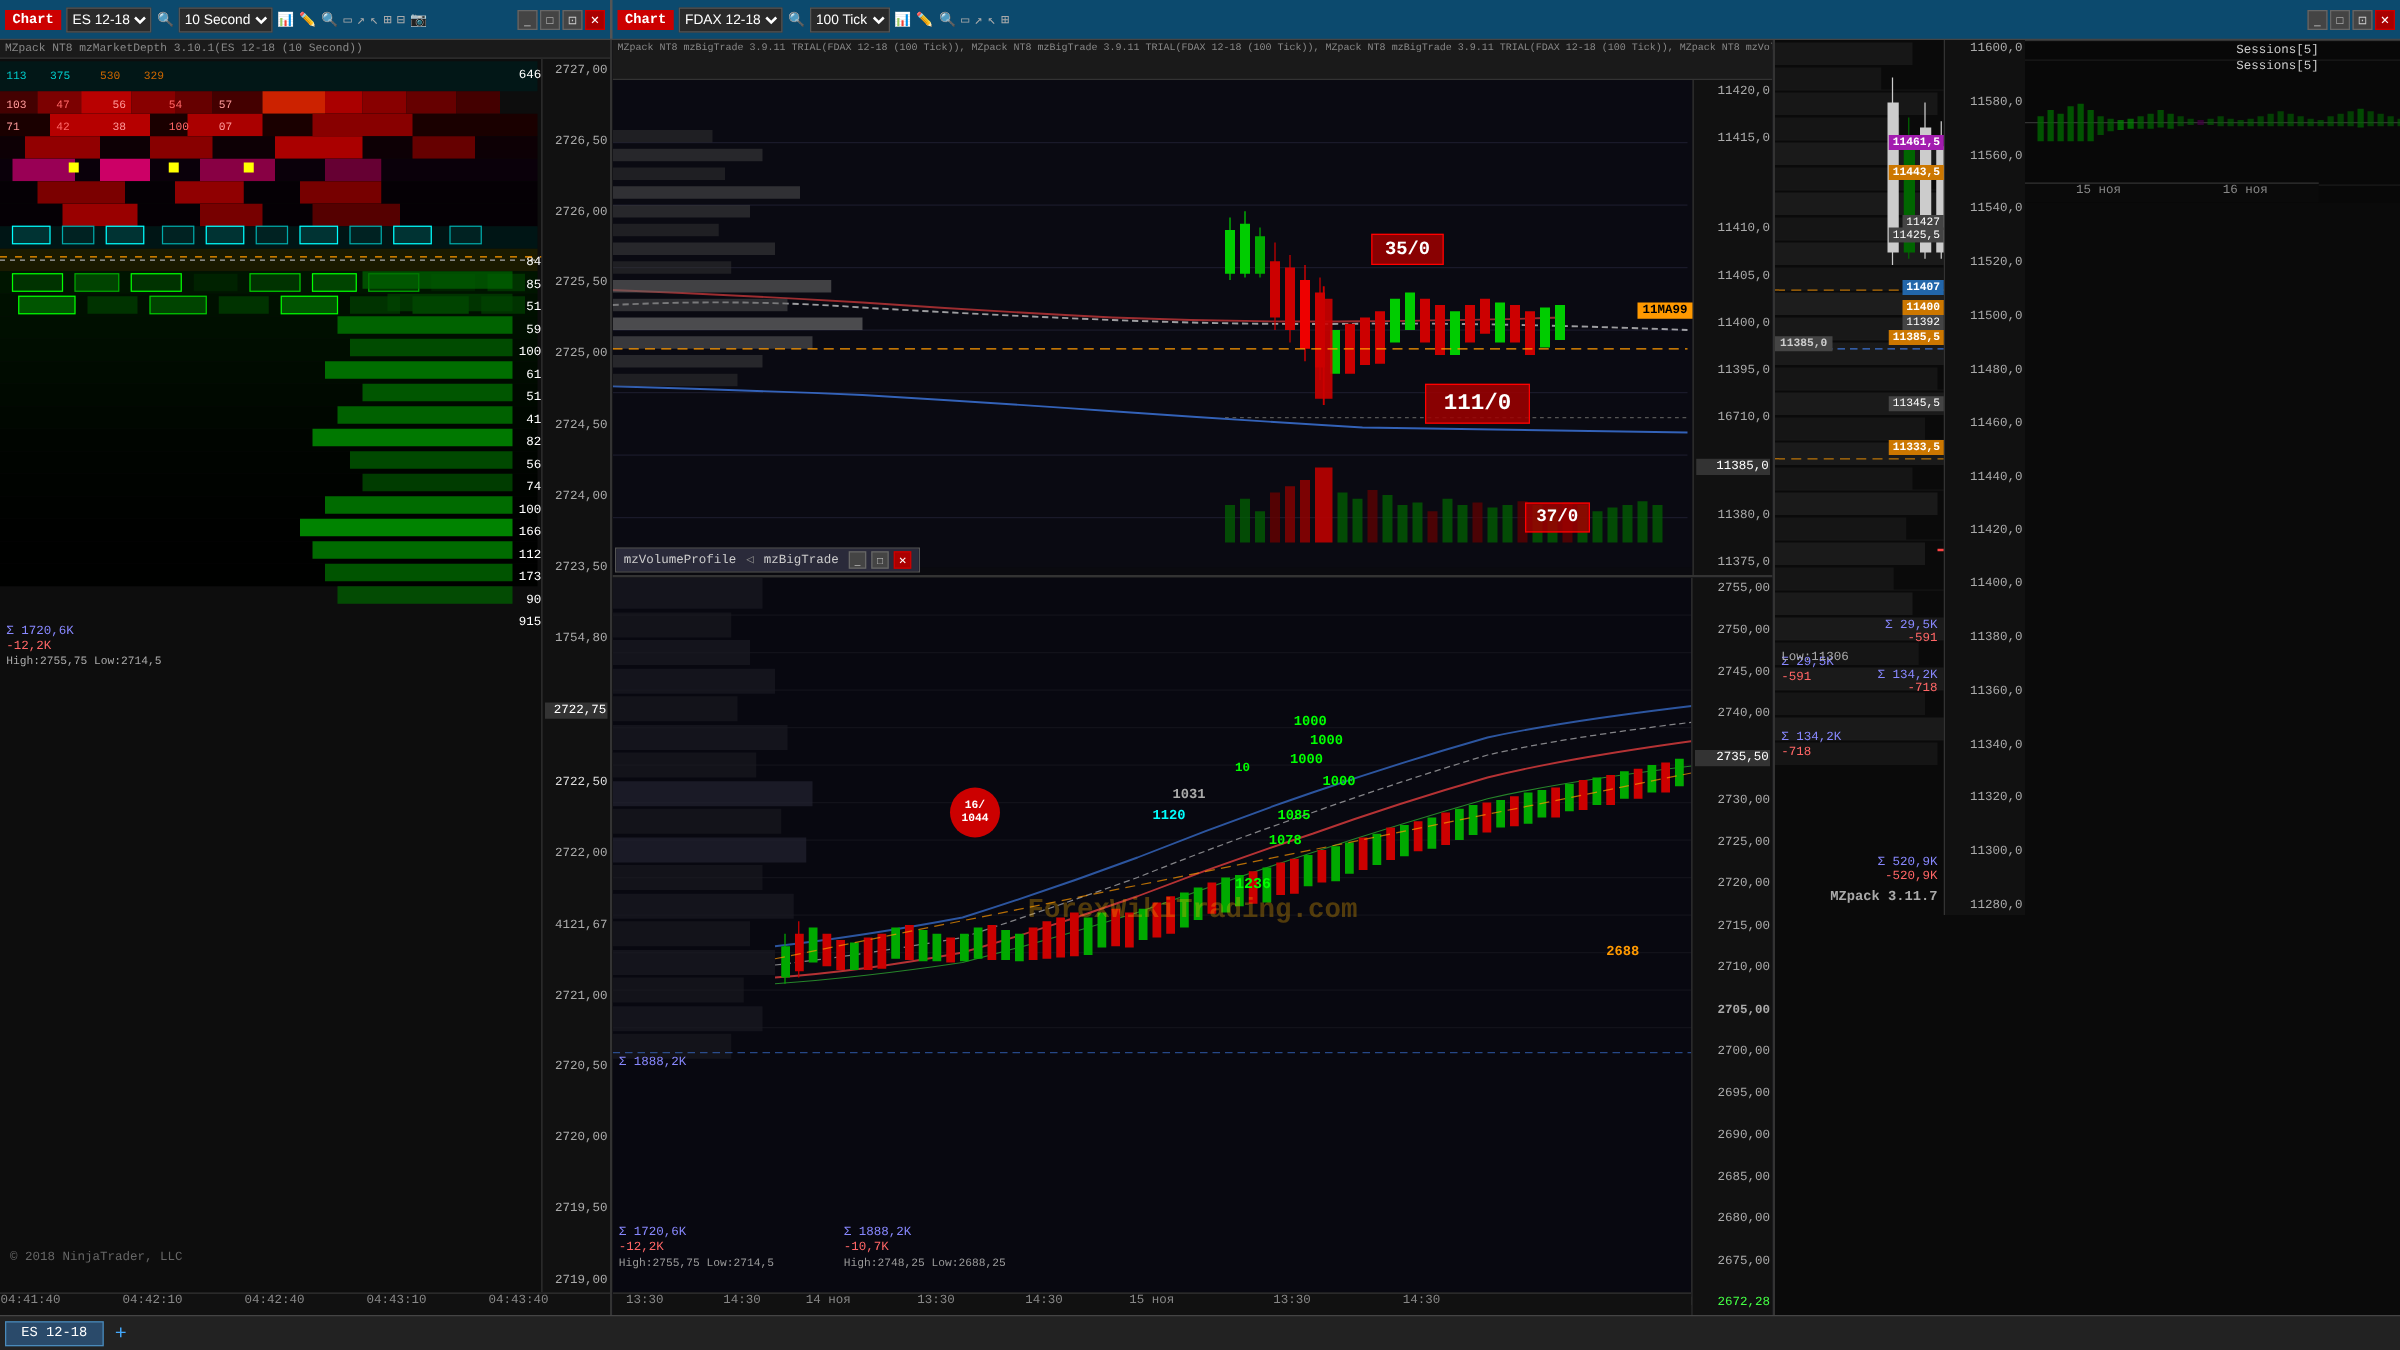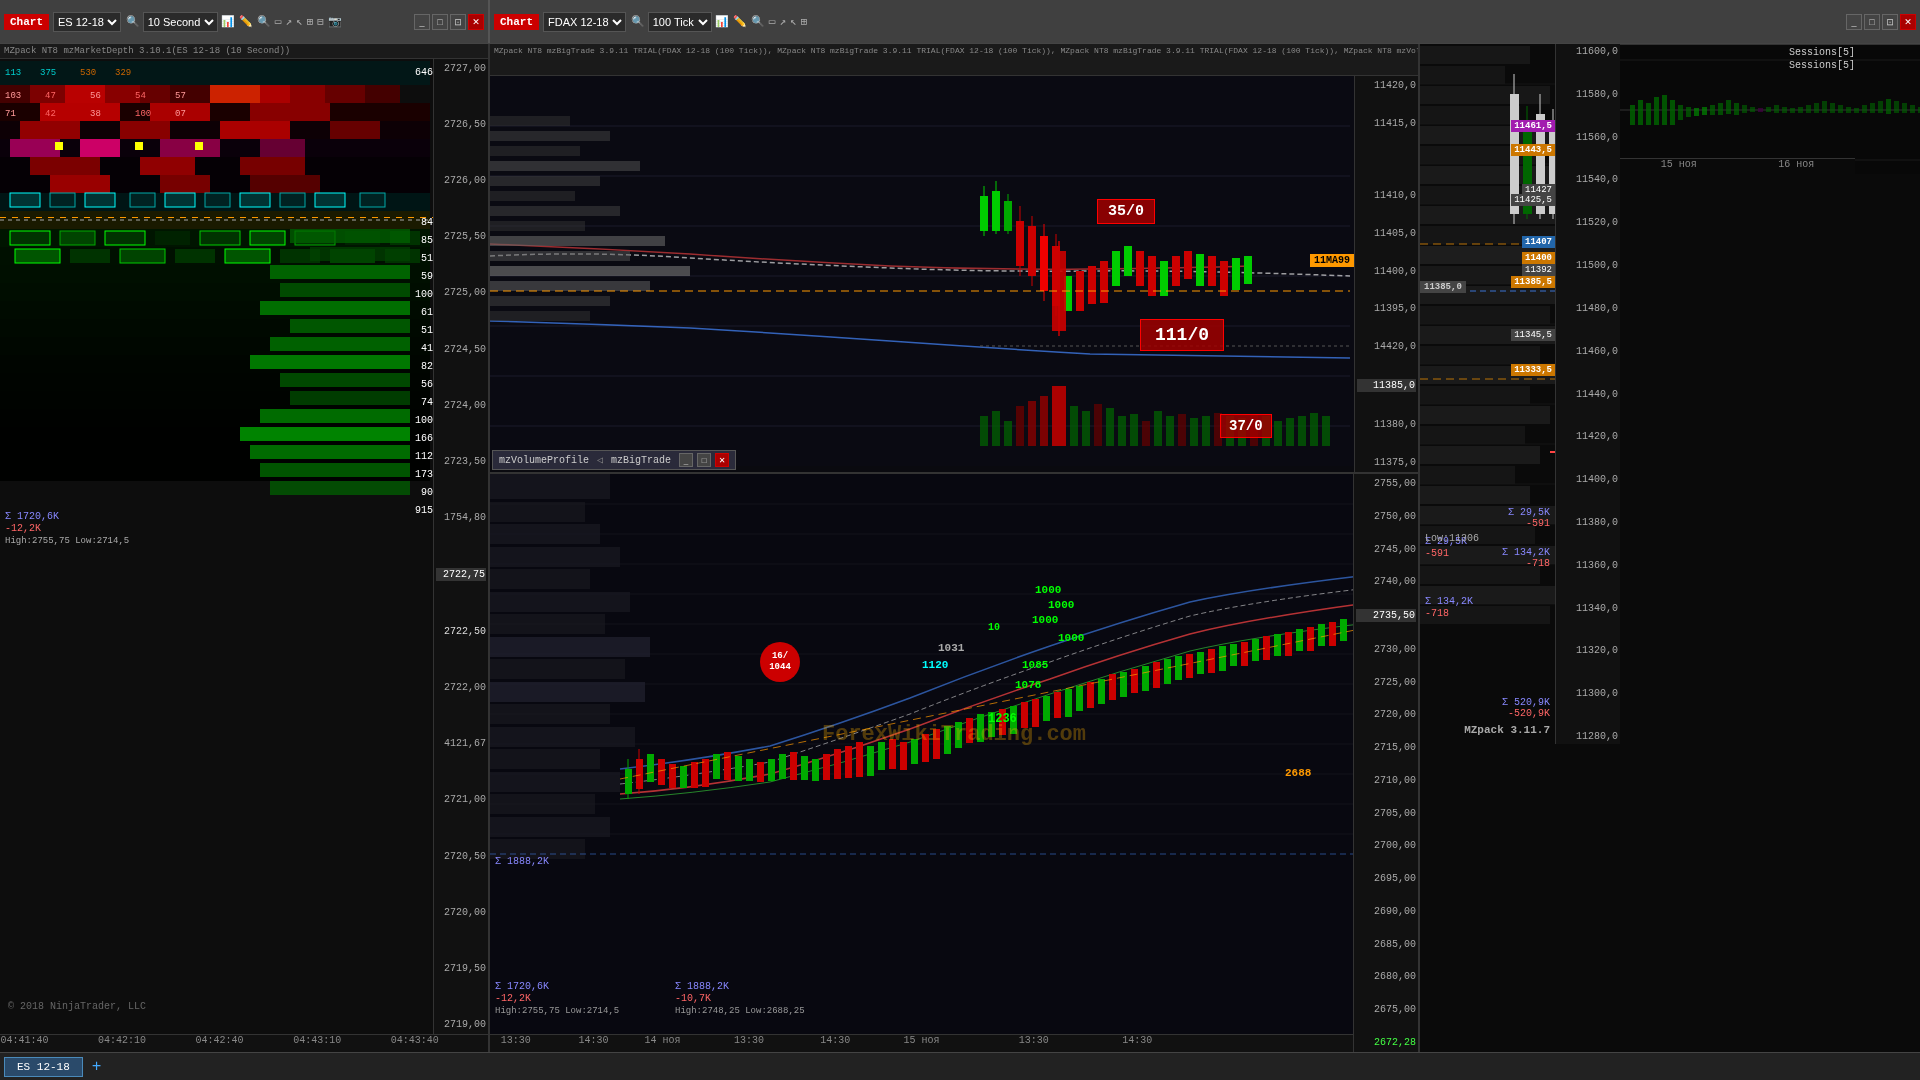--- a/index.html
+++ b/index.html
@@ -12,21 +12,21 @@
       font-size: 11px;
       color: #ccc;
     }
 
   </style>
 </head>
 <body>
 
 <div style="display:flex; flex-direction:column; width:1920px; height:1080px; background:#1a1a1a; overflow:hidden;">
 
-  <div style="display:flex; height:44px; background:#404040; border-bottom:1px solid #444;">
+  <div style="display:flex; height:32px; background:#0c4a6e; border-bottom:1px solid #444;">
 
     <div style="display:flex; align-items:center; width:490px; border-right:2px solid #555; padding:0 4px;">
       <span style="background:#c00; color:#fff; font-weight:bold; padding:2px 6px; font-size:11px; margin-right:4px;">Chart</span>
       <select style="background:#2a2a2a; color:#fff; border:1px solid #555; height:20px; font-size:11px; margin-right:2px;">
         <option>ES 12-18</option>
       </select>
       <span style="color:#aaa; padding:0 3px; cursor:pointer;">🔍</span>
       <select style="background:#2a2a2a; color:#fff; border:1px solid #555; height:20px; font-size:11px; margin-right:2px;">
         <option>10 Second</option>
       </select>
@@ -389,21 +389,21 @@
 
         <div style="position:absolute; top:210px; right:64px; background:#ff9900; color:#000; font-size:10px; font-weight:bold; padding:1px 4px; z-index:5;">11МА99</div>
 
         <div style="position:absolute; right:0; top:32px; width:64px; bottom:0; background:#111; border-left:1px solid #333; display:flex; flex-direction:column; justify-content:space-between; padding:4px 2px;">
           <div style="color:#aaa; font-size:10px; text-align:right;">11420,0</div>
           <div style="color:#aaa; font-size:10px; text-align:right;">11415,0</div>
           <div style="color:#aaa; font-size:10px; text-align:right;margin-top:34px;">11410,0</div>
           <div style="color:#aaa; font-size:10px; text-align:right;">11405,0</div>
           <div style="color:#aaa; font-size:10px; text-align:right;">11400,0</div>
           <div style="color:#aaa; font-size:10px; text-align:right;">11395,0</div>
-          <div style="color:#aaa; font-size:10px; text-align:right;">14420,0</div>
+          <div style="color:#aaa; font-size:10px; text-align:right;">16710,0</div>
           <div style="color:#fff; font-size:10px; text-align:right; background:#333; padding:1px;">11385,0</div>
           <div style="color:#aaa; font-size:10px; text-align:right;">11380,0</div>
           <div style="color:#aaa; font-size:10px; text-align:right;">11375,0</div>
         </div>
 
         <div style="position:absolute; bottom:2px; left:2px; background:#1a1a2a; border:1px solid #555; z-index:10;">
           <div style="background:#2a2a3a; padding:2px 6px; display:flex; align-items:center; gap:4px; font-size:10px; color:#ccc;">
             <span>mzVolumeProfile</span>
             <span style="color:#888; padding:0 4px;">◁</span>
             <span>mzBigTrade</span>
@@ -565,21 +565,21 @@
           <div style="color:#aaa; font-size:10px; text-align:right;">2755,00</div>
           <div style="color:#aaa; font-size:10px; text-align:right;">2750,00</div>
           <div style="color:#aaa; font-size:10px; text-align:right;">2745,00</div>
           <div style="color:#aaa; font-size:10px; text-align:right;">2740,00</div>
           <div style="color:#fff; font-size:10px; text-align:right; background:#333; padding:1px;">2735,50</div>
           <div style="color:#aaa; font-size:10px; text-align:right;">2730,00</div>
           <div style="color:#aaa; font-size:10px; text-align:right;">2725,00</div>
           <div style="color:#aaa; font-size:10px; text-align:right;">2720,00</div>
           <div style="color:#aaa; font-size:10px; text-align:right;">2715,00</div>
           <div style="color:#aaa; font-size:10px; text-align:right;">2710,00</div>
-          <div style="color:#aaa; font-size:10px; text-align:right;">2705,00</div>
+          <div style="color:#aaa; font-size:10px; text-align:right;font-weight:bold;">2705,00</div>
           <div style="color:#aaa; font-size:10px; text-align:right;">2700,00</div>
           <div style="color:#aaa; font-size:10px; text-align:right;">2695,00</div>
           <div style="color:#aaa; font-size:10px; text-align:right;">2690,00</div>
           <div style="color:#aaa; font-size:10px; text-align:right;">2685,00</div>
           <div style="color:#aaa; font-size:10px; text-align:right;">2680,00</div>
           <div style="color:#aaa; font-size:10px; text-align:right;">2675,00</div>
           <div style="color:#44ff44; font-size:10px; text-align:right;">2672,28</div>
         </div>
 
         <div style="position:absolute; bottom:0; left:0; right:65px; height:18px; background:#111; border-top:1px solid #333; overflow:hidden;">

